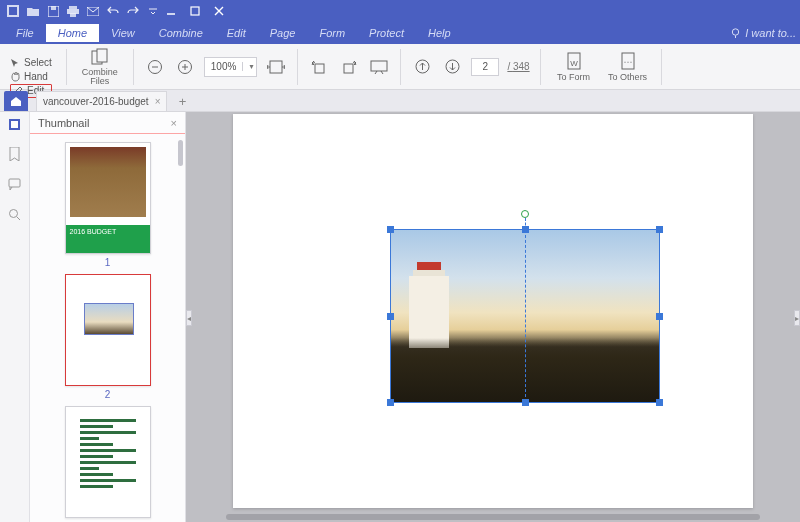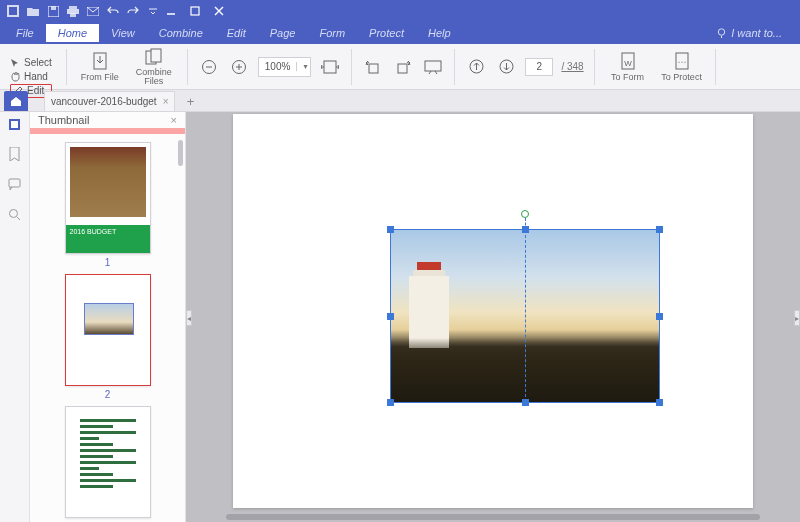--- a/index.html
+++ b/index.html
@@ -9,49 +9,49 @@
 .titlebar .tb-left { display: flex; gap: 6px; padding-left: 6px; }
 .titlebar .tb-icon { width: 14px; height: 14px; display: flex; align-items: center; justify-content: center; opacity: 0.9; }
 .titlebar .tb-title { flex: 1; text-align: center; font-size: 11px; }
 .titlebar .tb-right { display: flex; gap: 2px; padding-right: 4px; }
 .titlebar .win-btn { width: 22px; height: 18px; display: flex; align-items: center; justify-content: center; }
 
 .menubar { height: 22px; background: #4a5fc1; display: flex; align-items: center; color: #d6dcf5; padding-left: 4px; font-style: italic; }
 .menubar .menu-item { padding: 3px 12px; font-size: 11px; cursor: default; }
 .menubar .menu-item.active { background: #fff; color: #4a5fc1; }
 .menubar .spacer { flex: 1; }
-.menubar .iwant { display: flex; align-items: center; gap: 4px; padding-right: 18px; color: #d6dcf5; font-size: 11px; }
+.menubar .iwant { display: flex; align-items: center; gap: 4px; padding-right: 4px; color: #d6dcf5; font-size: 11px; }
 
 .ribbon { height: 46px; background: #f5f5f7; border-bottom: 1px solid #d7d7dc; display: flex; align-items: center; padding: 0 6px; gap: 8px; }
 .rib-group { display: flex; flex-direction: column; gap: 0; padding: 0 4px; margin-top: 20px; }
 .rib-mini { display: flex; align-items: center; gap: 4px; height: 14px; font-size: 10px; color: #555; cursor: default; }
 .rib-mini.highlight { border: 1.5px solid #d83a3a; border-radius: 1px; padding: 0 2px; }
 .rib-sep { width: 1px; height: 36px; background: #d9d9de; margin: 0 2px; }
 .rib-btn { display: flex; flex-direction: column; align-items: center; justify-content: center; width: 46px; height: 42px; font-size: 9px; color: #666; gap: 2px; cursor: default; }
 .rib-btn .ic { width: 18px; height: 18px; display: flex; align-items: center; justify-content: center; }
 .rib-icon { width: 22px; height: 22px; display: flex; align-items: center; justify-content: center; color: #666; cursor: default; }
 .zoom-box { display: flex; align-items: center; border: 1px solid #cfcfd6; height: 20px; background: #fff; }
 .zoom-box span { padding: 0 6px; font-size: 10px; }
 .zoom-box .dd { width: 14px; border-left: 1px solid #cfcfd6; text-align: center; font-size: 8px; color: #777; }
 .page-box { width: 28px; height: 18px; border: 1px solid #cfcfd6; background: #fff; text-align: center; font-size: 10px; color: #555; }
 .page-total { font-size: 10px; color: #777; text-decoration: underline; }
 
 .tabbar { height: 22px; background: #e9e9ee; border-bottom: 1px solid #d7d7dc; display: flex; align-items: flex-end; padding-left: 4px; }
 .home-tab { width: 24px; height: 20px; background: #4a5fc1; display: flex; align-items: center; justify-content: center; color: #fff; border-top-left-radius: 2px; border-top-right-radius: 2px; }
-.doc-tab { height: 20px; background: #f5f5f7; border: 1px solid #d7d7dc; border-bottom: none; margin-left: 16px; display: flex; align-items: center; padding: 0 6px; gap: 6px; font-size: 10px; color: #555; }
+.doc-tab { height: 20px; background: #f5f5f7; border: 1px solid #d7d7dc; border-bottom: none; margin-left: 8px; display: flex; align-items: center; padding: 0 6px; gap: 6px; font-size: 10px; color: #555; }
 .doc-tab .x { color: #999; cursor: default; }
 .newtab { width: 18px; text-align: center; color: #888; margin-left: 6px; cursor: default; font-size: 13px; line-height: 18px; }
 
 .workspace { display: flex; height: 410px; }
 .sidepanel { width: 30px; background: #f5f5f7; border-right: 1px solid #e0e0e5; display: flex; flex-direction: column; align-items: center; padding-top: 4px; gap: 14px; }
 .sidepanel .sp { width: 16px; height: 16px; color: #4a5fc1; display: flex; align-items: center; justify-content: center; cursor: default; }
 .sidepanel .sp.muted { color: #999; }
 
 .thumbpanel { width: 156px; background: #fcfcfd; border-right: 1px solid #e0e0e5; display: flex; flex-direction: column; }
-.thumb-hdr { height: 22px; border-bottom: 6px solid #fca5a5; display: flex; align-items: center; justify-content: space-between; padding: 0 8px; font-size: 11px; color: #555; }
+.thumb-hdr { height: 22px; border-bottom: 1px solid #fca5a5; display: flex; align-items: center; justify-content: space-between; padding: 0 8px; font-size: 11px; color: #555; }
 .thumb-scroll { flex: 1; overflow: hidden; padding: 8px 0 0 0; display: flex; flex-direction: column; align-items: center; gap: 6px; position: relative; }
 .thumb-scroll .sb { position: absolute; right: 2px; top: 6px; width: 5px; height: 26px; background: #c6c6ce; border-radius: 3px; }
 .thumb { width: 92px; display: flex; flex-direction: column; align-items: center; gap: 3px; }
 .thumb .pg { width: 86px; height: 112px; border: 1px solid #d0d0d6; background: #fff; box-shadow: 0 1px 2px rgba(0,0,0,0.1); position: relative; overflow: hidden; }
 .thumb .pg.sel { border: 1.5px solid #d83a3a; }
 .thumb .lbl { font-size: 10px; color: #5a68c2; }
 
 
 .t1-img { position: absolute; top: 4px; left: 4px; right: 4px; height: 70px; background: linear-gradient(180deg, #7a3b28 0%, #8e6a3a 30%, #a07d4d 100%); }
 .t1-band { position: absolute; bottom: 0; left: 0; right: 0; height: 28px; background: #1fa04b; color: #fff; font-size: 7px; padding: 3px 4px; }
@@ -193,29 +193,20 @@
     <div class="rib-mini highlight">
         <svg width="10" height="10">
           <path d="M1 9l1-3 5-5 2 2-5 5-3 1z" fill="none" stroke="#666" stroke-width="1"></path>
         </svg>
         <span>Edit</span>
       </div>
   </div>
   <div class="rib-sep"></div>
   <div class="rib-btn">
     <span class="ic">
-        <svg width="16" height="18">
-          <rect x="2" y="1" width="12" height="16" fill="none" stroke="#666"></rect>
-          <path d="M8 4v7M5 8l3 3 3-3" stroke="#666" fill="none"></path>
-        </svg>
-      </span>
-    <span>From File</span>
-  </div>
-  <div class="rib-btn">
-    <span class="ic">
         <svg width="18" height="18">
           <rect x="1" y="3" width="10" height="13" fill="none" stroke="#666"></rect>
           <rect x="6" y="1" width="10" height="13" fill="#f5f5f7" stroke="#666"></rect>
         </svg>
       </span>
     <span style="white-space:pre-line;text-align:center;line-height:1">Combine
 Files</span>
   </div>
   <div class="rib-sep"></div>
   <div class="rib-icon">
@@ -285,21 +276,21 @@
       </span>
     <span>To Form</span>
   </div>
   <div class="rib-btn">
     <span class="ic">
         <svg width="16" height="18">
           <rect x="2" y="1" width="12" height="16" fill="none" stroke="#666"></rect>
           <text x="8" y="13" font-size="9" text-anchor="middle" fill="#666">⋯</text>
         </svg>
       </span>
-    <span>To Protect</span>
+    <span>To Others</span>
   </div>
   <div class="rib-sep"></div>
 </div>
 
 <div class="tabbar">
   <div class="home-tab">
       <svg width="12" height="11">
         <path d="M1 5l5-4 5 4v5H1z" fill="#fff"></path>
       </svg>
     </div>

